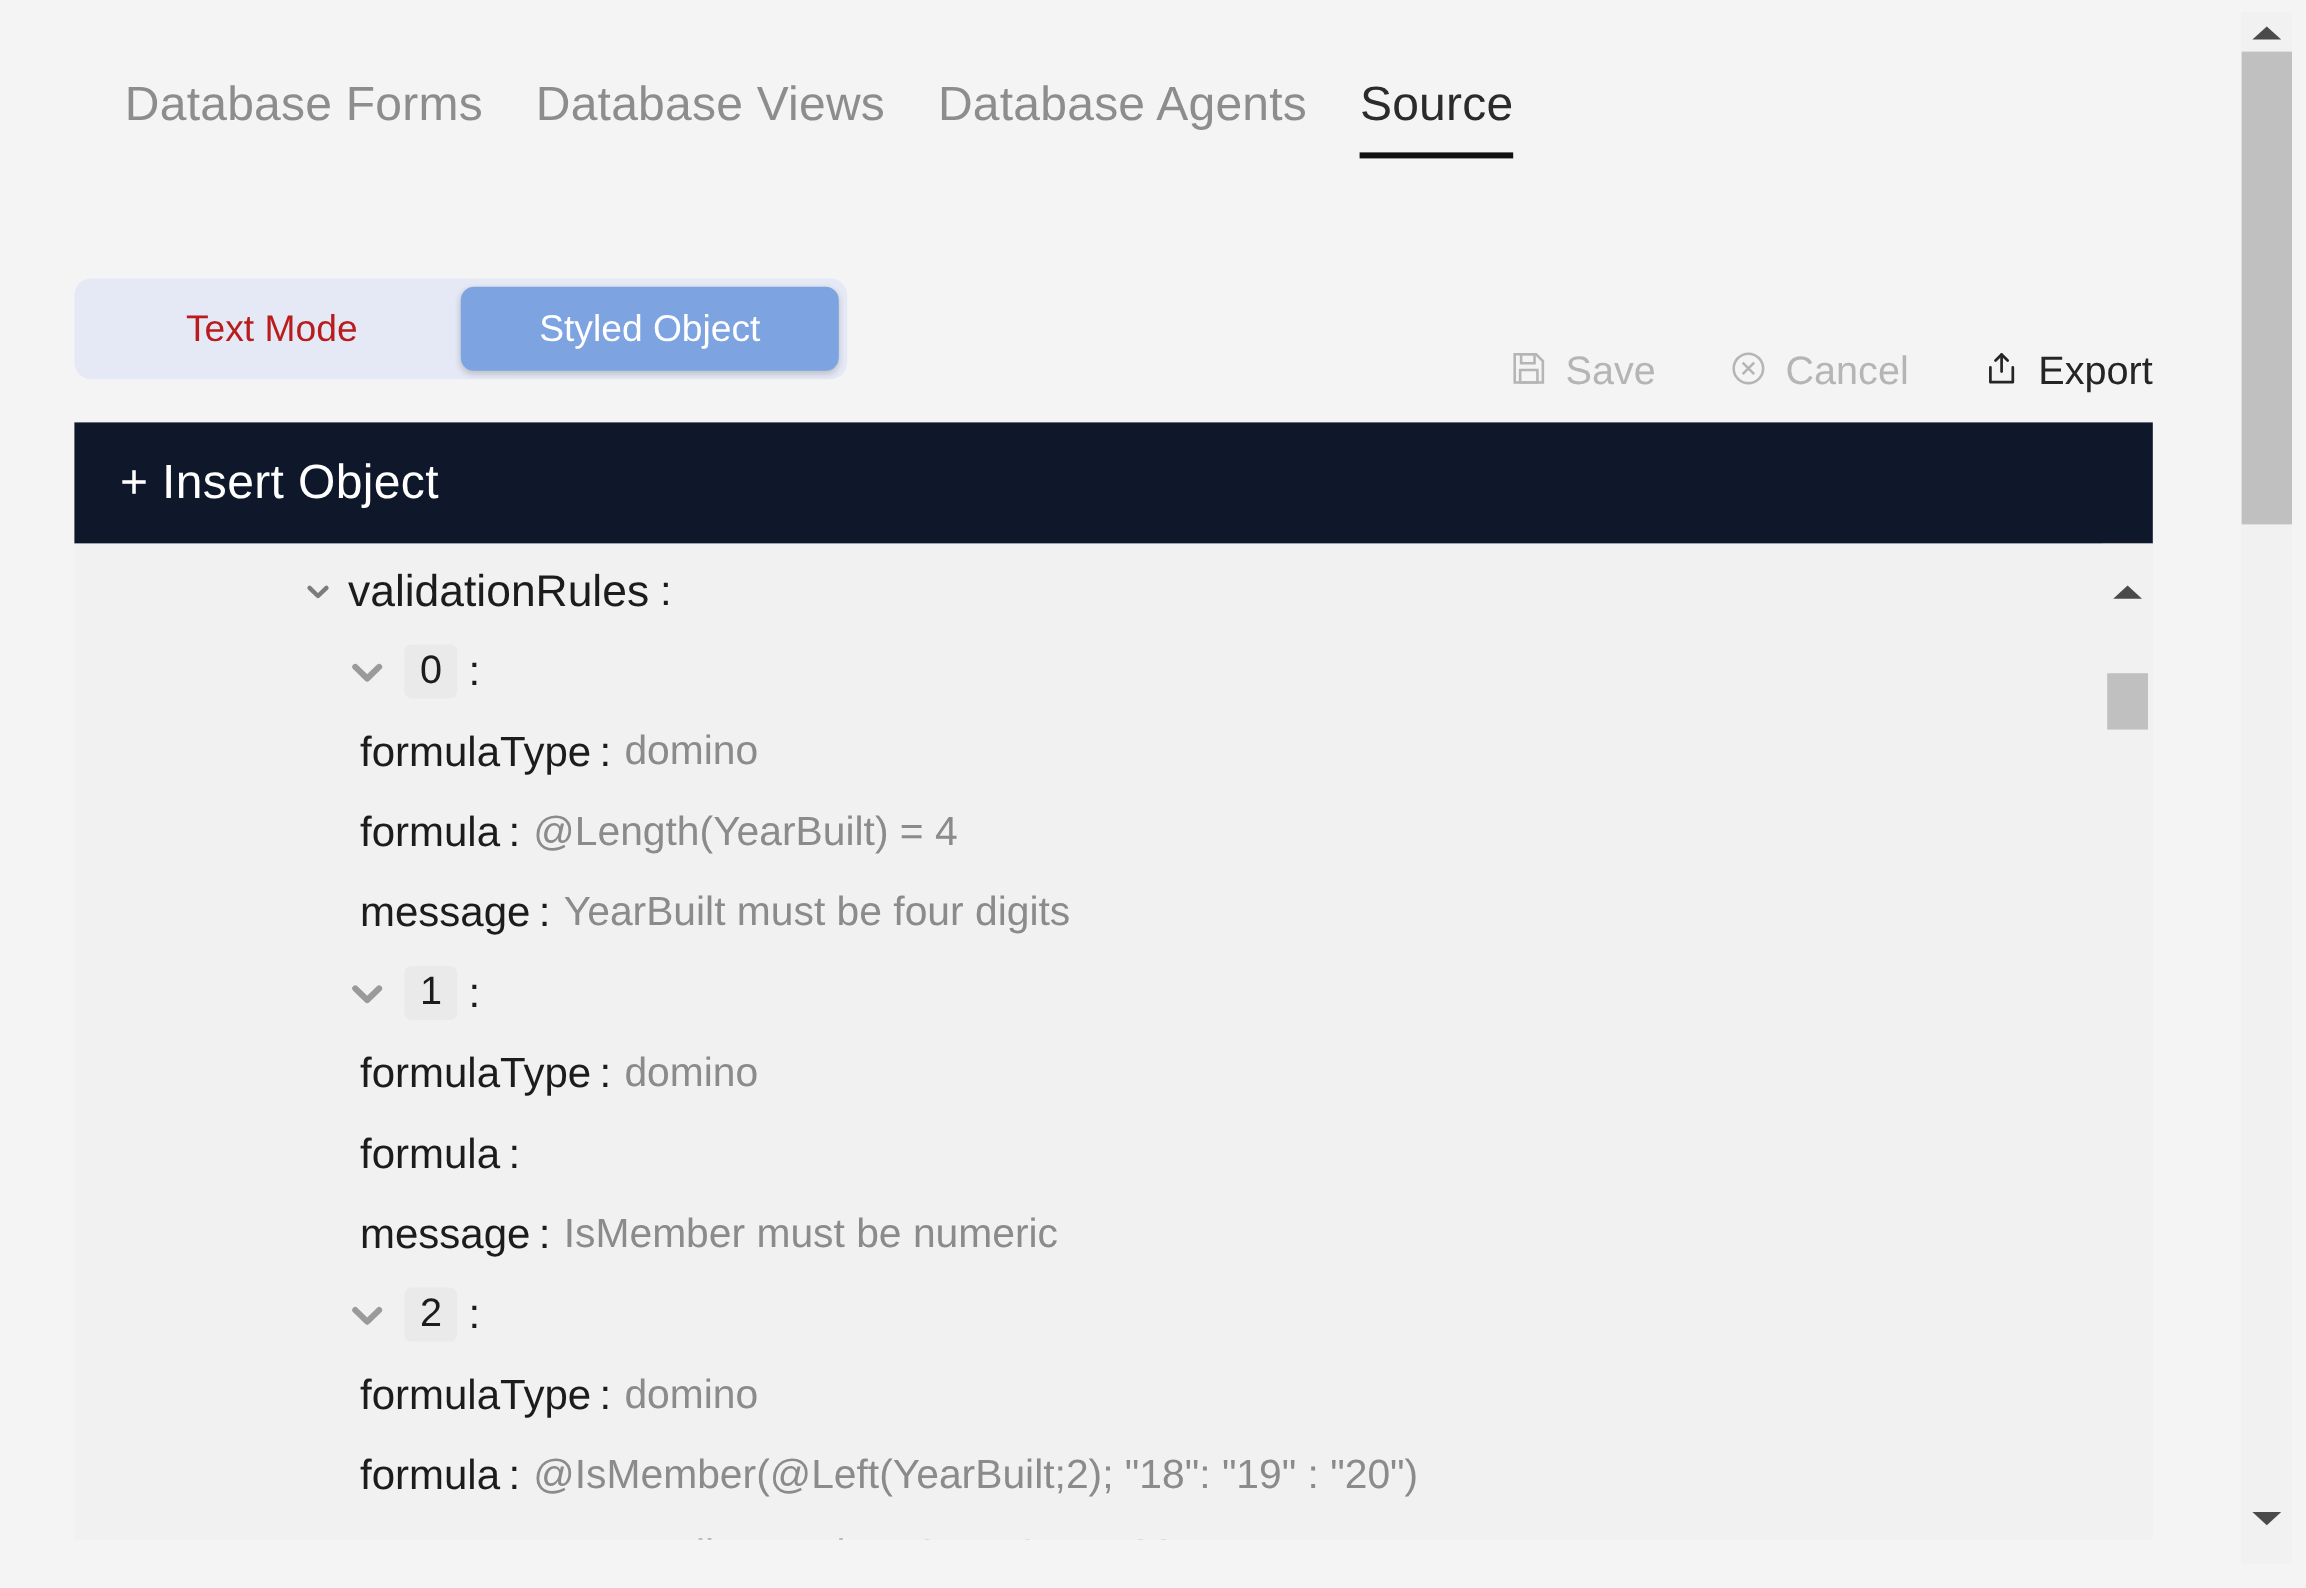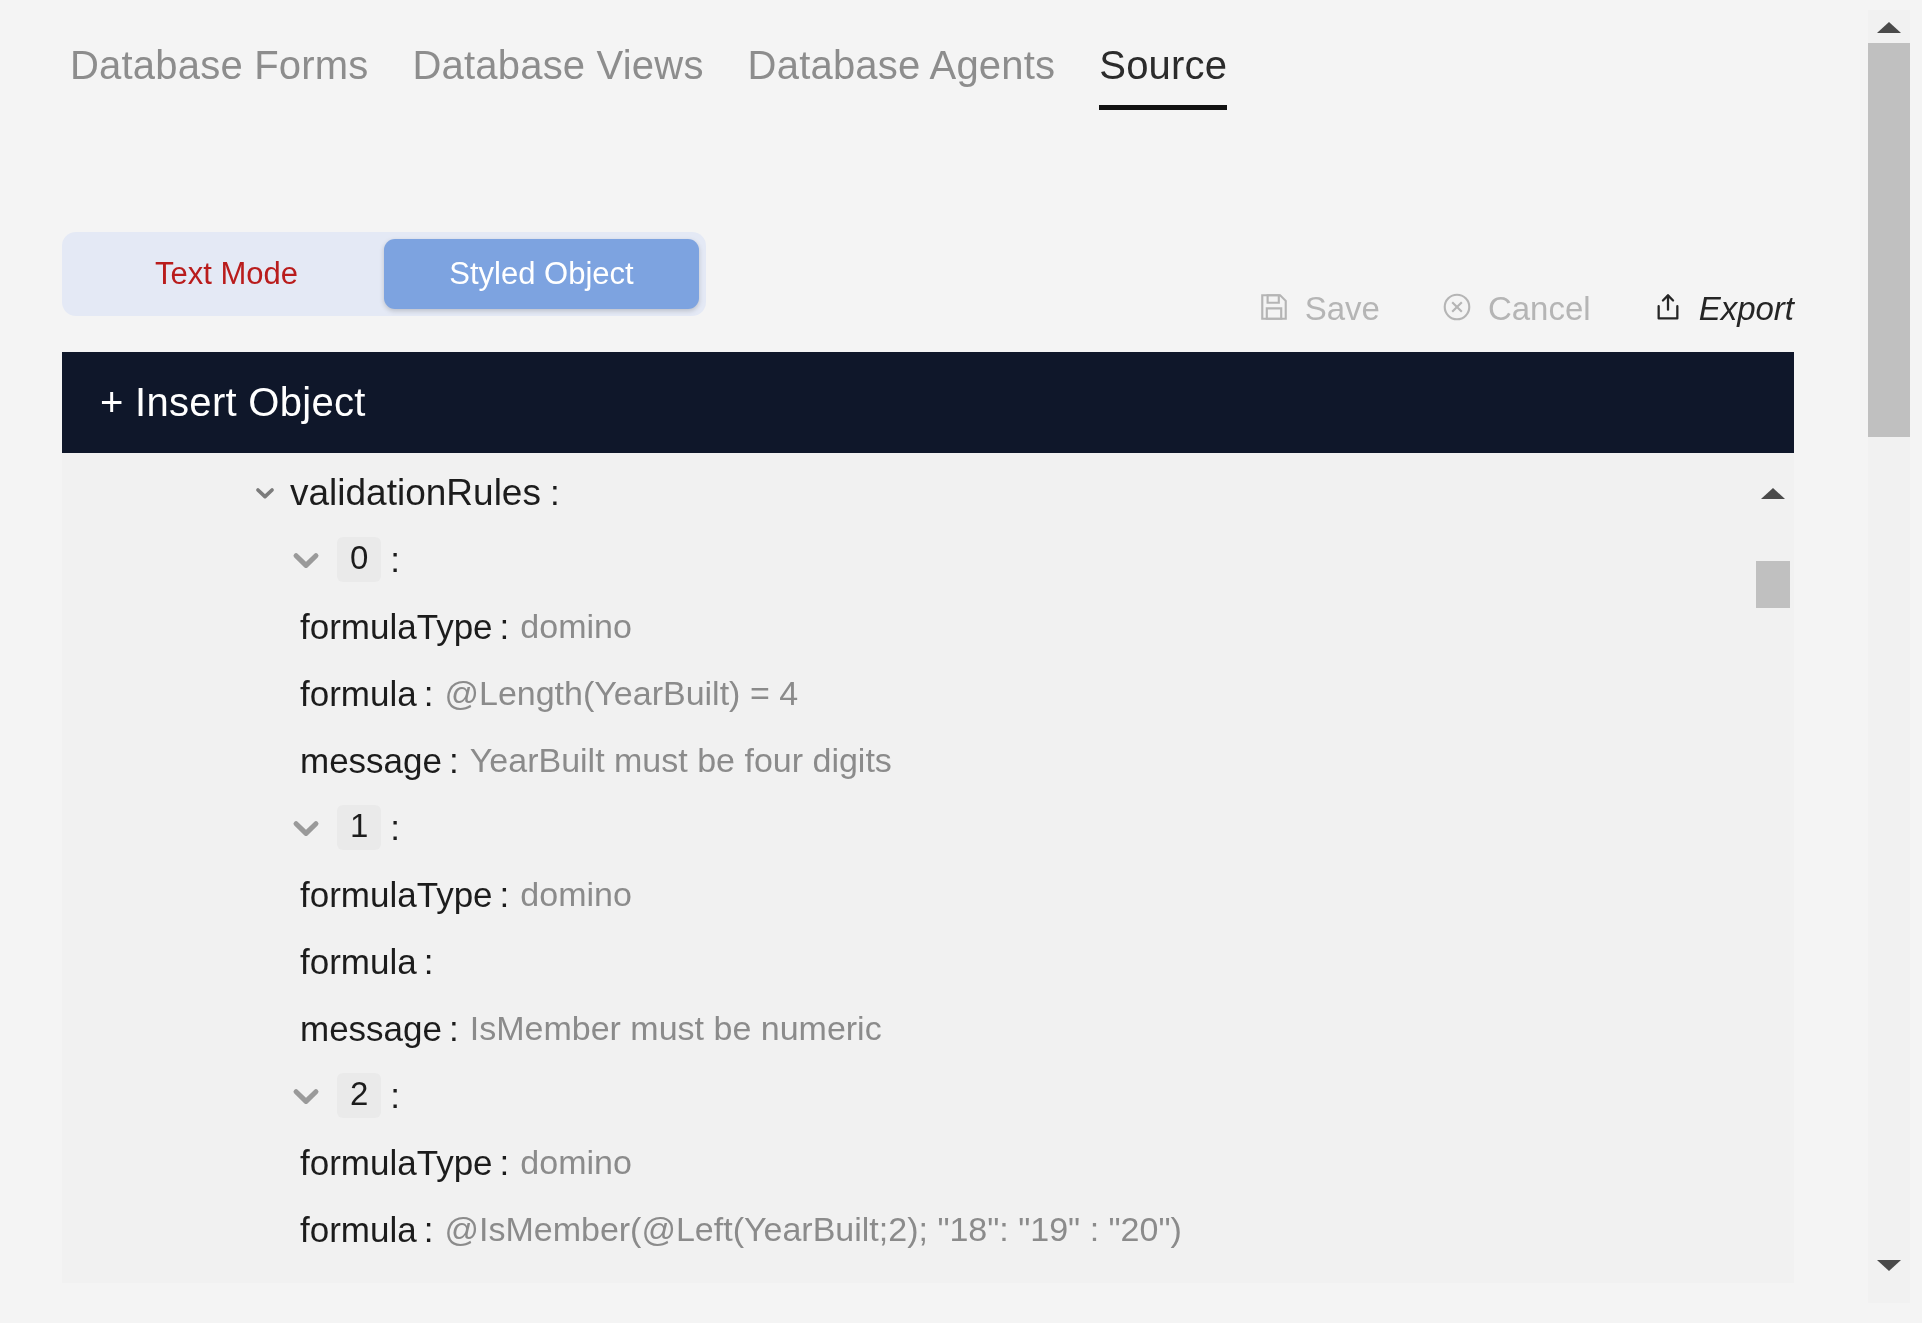--- a/index.html
+++ b/index.html
@@ -16,22 +16,22 @@
   }
 
   
   .tabbar {
     position: absolute;
     top: 0;
     left: 0;
     width: 1862px;
     height: 110px;
     display: flex;
-    align-items: center;
-    padding-left: 48px;
+    align-items: flex-end;
+    padding-left: 82px;
     box-sizing: border-box;
   }
   .tab {
     position: relative;
     font-size: 40px;
     color: #8d8d8d;
     padding: 20px 22px 0 22px;
     white-space: nowrap;
     letter-spacing: 0.2px;
   }
@@ -93,21 +93,20 @@
   .action {
     display: flex;
     align-items: flex-start;
     gap: 14px;
     font-size: 33px;
     color: #b5b5b5;
     white-space: nowrap;
   }
   .action.enabled {
     color: #252525;
-    font-style: italic;
   }
   .action .ico {
     display: inline-flex;
     width: 34px;
     height: 34px;
     align-items: center;
     justify-content: center;
   }
   .action svg { display: block; }
 

